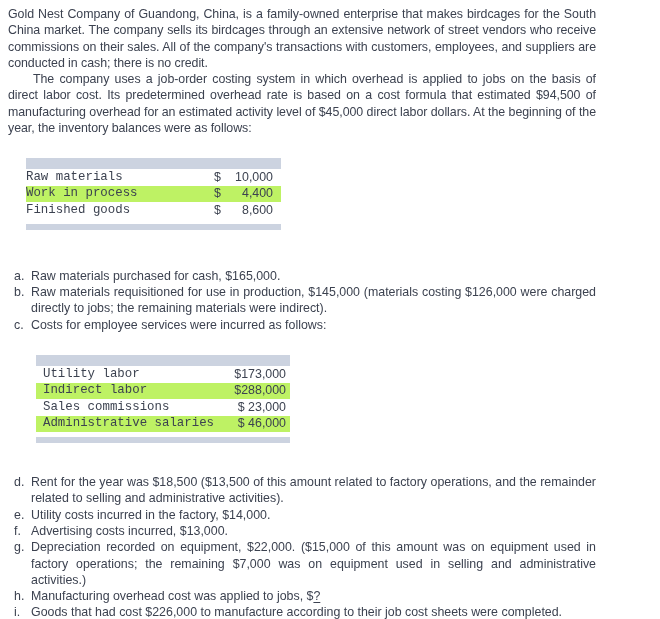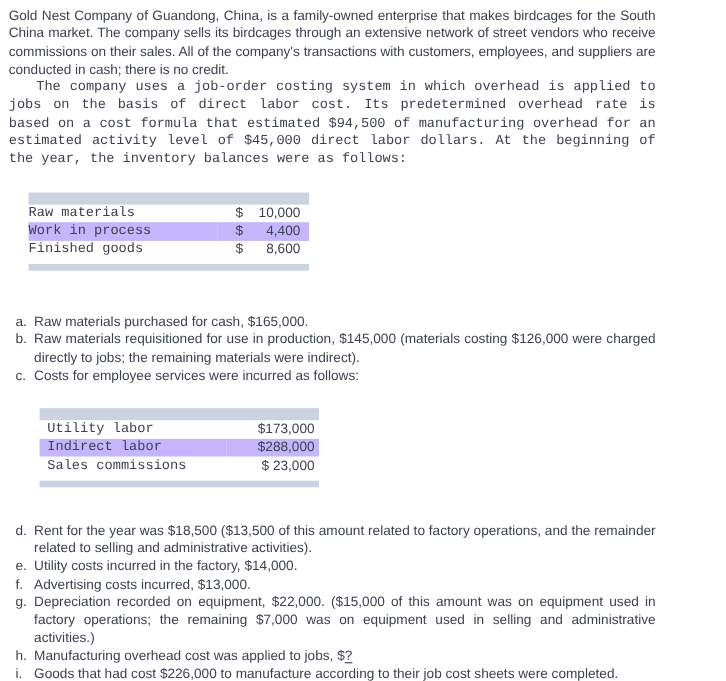--- a/index.html
+++ b/index.html
@@ -24,21 +24,21 @@
   }
 
   
   .para {
     font-size: 12.4px;
     line-height: 16.3px;
     text-align: justify;
     margin: 0;
     letter-spacing: -0.05px;
   }
-  .para.indent { text-indent: 25px; font-family: Liberation Mono, monospace; }
+  .para.indent { text-indent: 25px; }
   .para + .para { margin-top: 0; }
 
   .gap-lg { height: 22px; }
   .gap-md { height: 16px; }
   .gap-sm { height: 9px; }
 
   
   .list {
     margin: 0;
     padding: 0;
@@ -80,21 +80,21 @@
   }
   .tbl .spacer td {
     height: 5px;
     padding: 0;
     background: #ffffff;
   }
   .tbl tr.row td {
     padding: 0.5px 0 0.5px 0;
     white-space: nowrap;
   }
-  .tbl tr.row.alt td { background: #c4b5fd; }
+  .tbl tr.row.alt td { background: #bef264; }
   .tbl td.lbl { padding-left: 16px; font-family: Liberation Mono, monospace; }
   .tbl td.amt { text-align: right; padding-right: 10px; }
 
   
   #table-inventory { width: 255px; margin-left: 18px; }
   #table-inventory col.c1 { width: 172px; }
   #table-inventory col.c2 { width: 83px; }
   #table-inventory td.amt { padding-right: 8px; }
   #table-inventory td.amt .dollar {
     display: inline-block;
@@ -196,20 +196,24 @@
           <td class="amt">$173,000</td>
         </tr>
         <tr class="row alt">
           <td class="lbl">Indirect labor</td>
           <td class="amt">$288,000</td>
         </tr>
         <tr class="row">
           <td class="lbl">Sales commissions</td>
           <td class="amt">$ 23,000</td>
         </tr>
+        <tr class="row alt">
+          <td class="lbl">Administrative salaries</td>
+          <td class="amt">$ 46,000</td>
+        </tr>
         <tr class="spacer">
             <td colspan="2"></td>
           </tr>
         <tr class="bar-bot">
             <td colspan="2"></td>
           </tr>
       </tbody>
     </table>
   </div>
 

